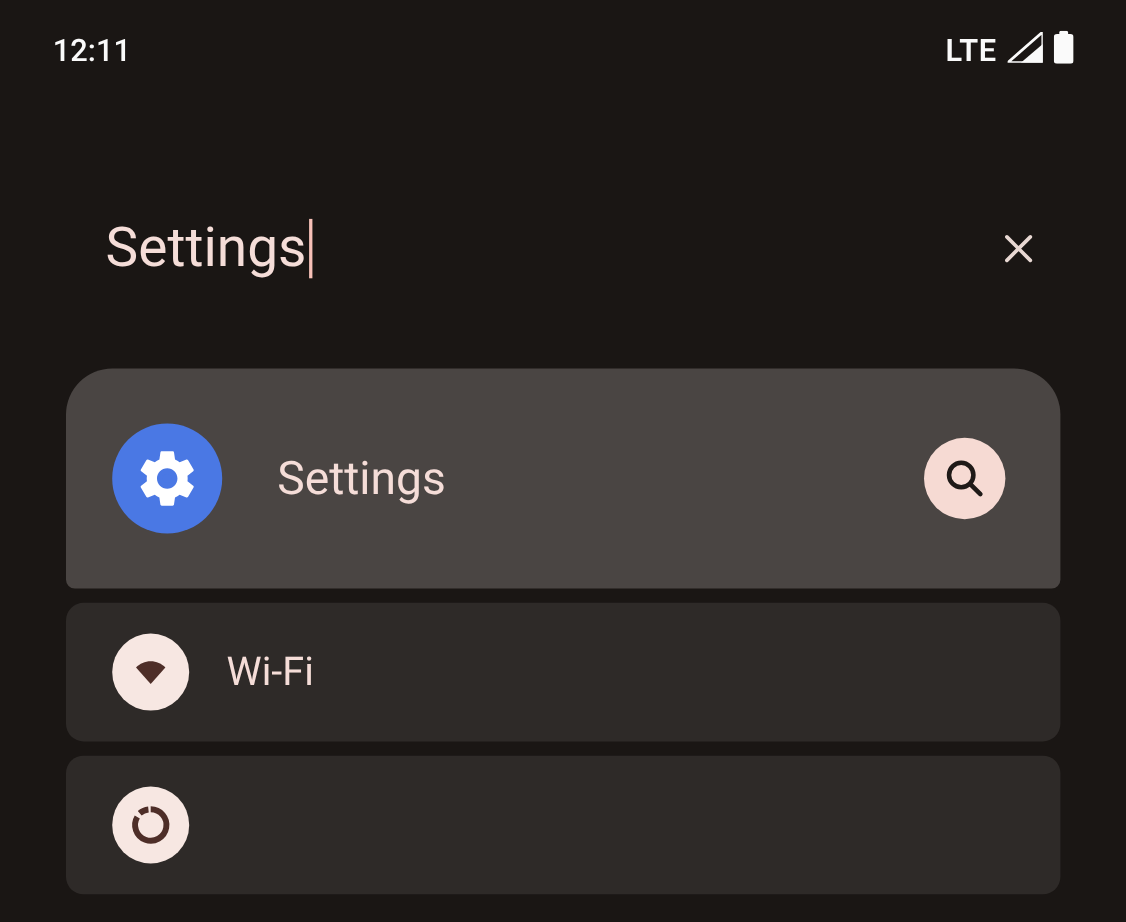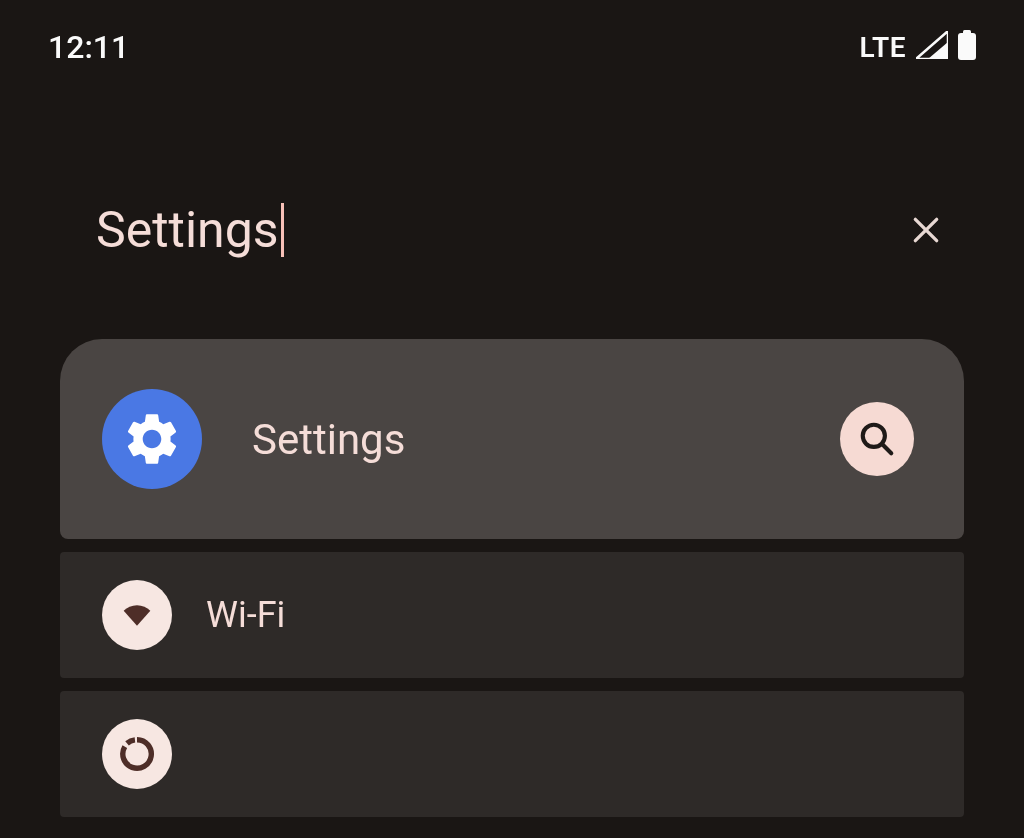--- a/index.html
+++ b/index.html
@@ -15,21 +15,21 @@
       color: #f5ddd8;
       overflow: hidden;
     }
     .status-bar {
       display: flex;
       justify-content: space-between;
       align-items: center;
       padding: 28px 48px 10px 48px;
     }
     .status-time {
-      font-size: 32px;
+      font-size: 28px;
       font-weight: 500;
       color: #fafafa;
     }
     .status-right {
       display: flex;
       align-items: center;
       gap: 10px;
     }
     .status-lte {
       font-size: 28px;
@@ -77,21 +77,21 @@
       height: 32px;
     }
     .results {
       padding: 30px 60px 0 60px;
       display: flex;
       flex-direction: column;
       gap: 13px;
     }
     .result-card {
       background: #2e2a28;
-      border-radius: 4px;
+      border-radius: 16px;
       padding: 28px 42px;
       display: flex;
       align-items: center;
       cursor: pointer;
     }
     .result-card.primary {
       background: #4a4543;
       border-radius: 42px 42px 8px 8px;
       padding: 50px 50px 50px 42px;
     }

